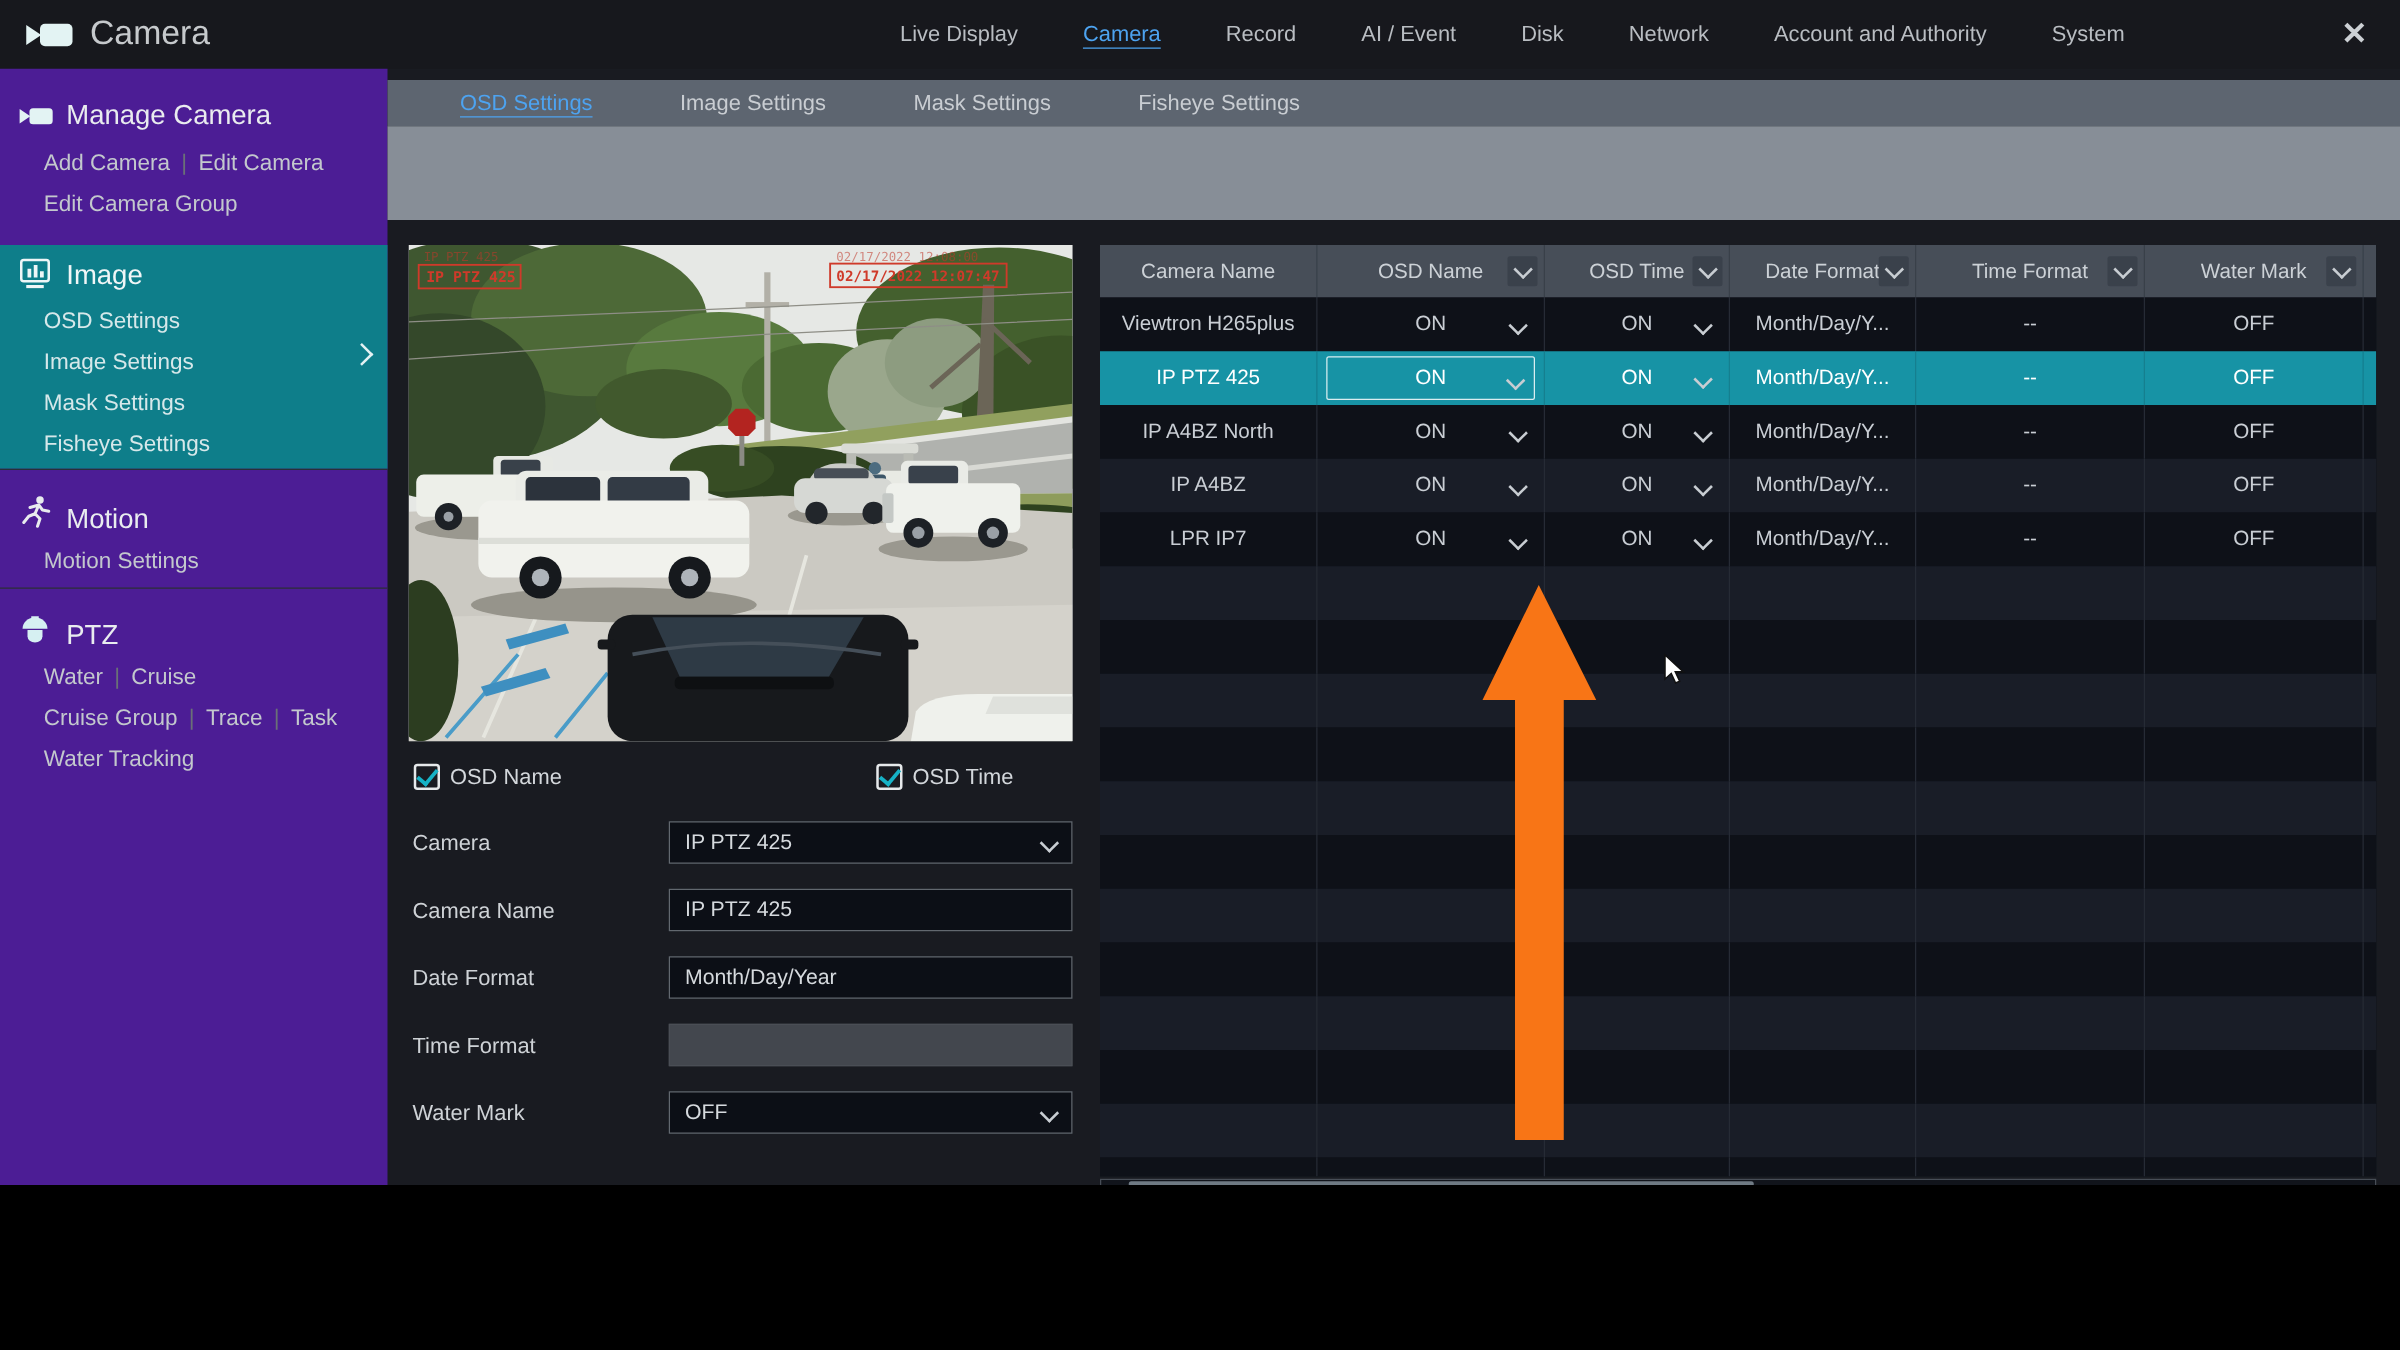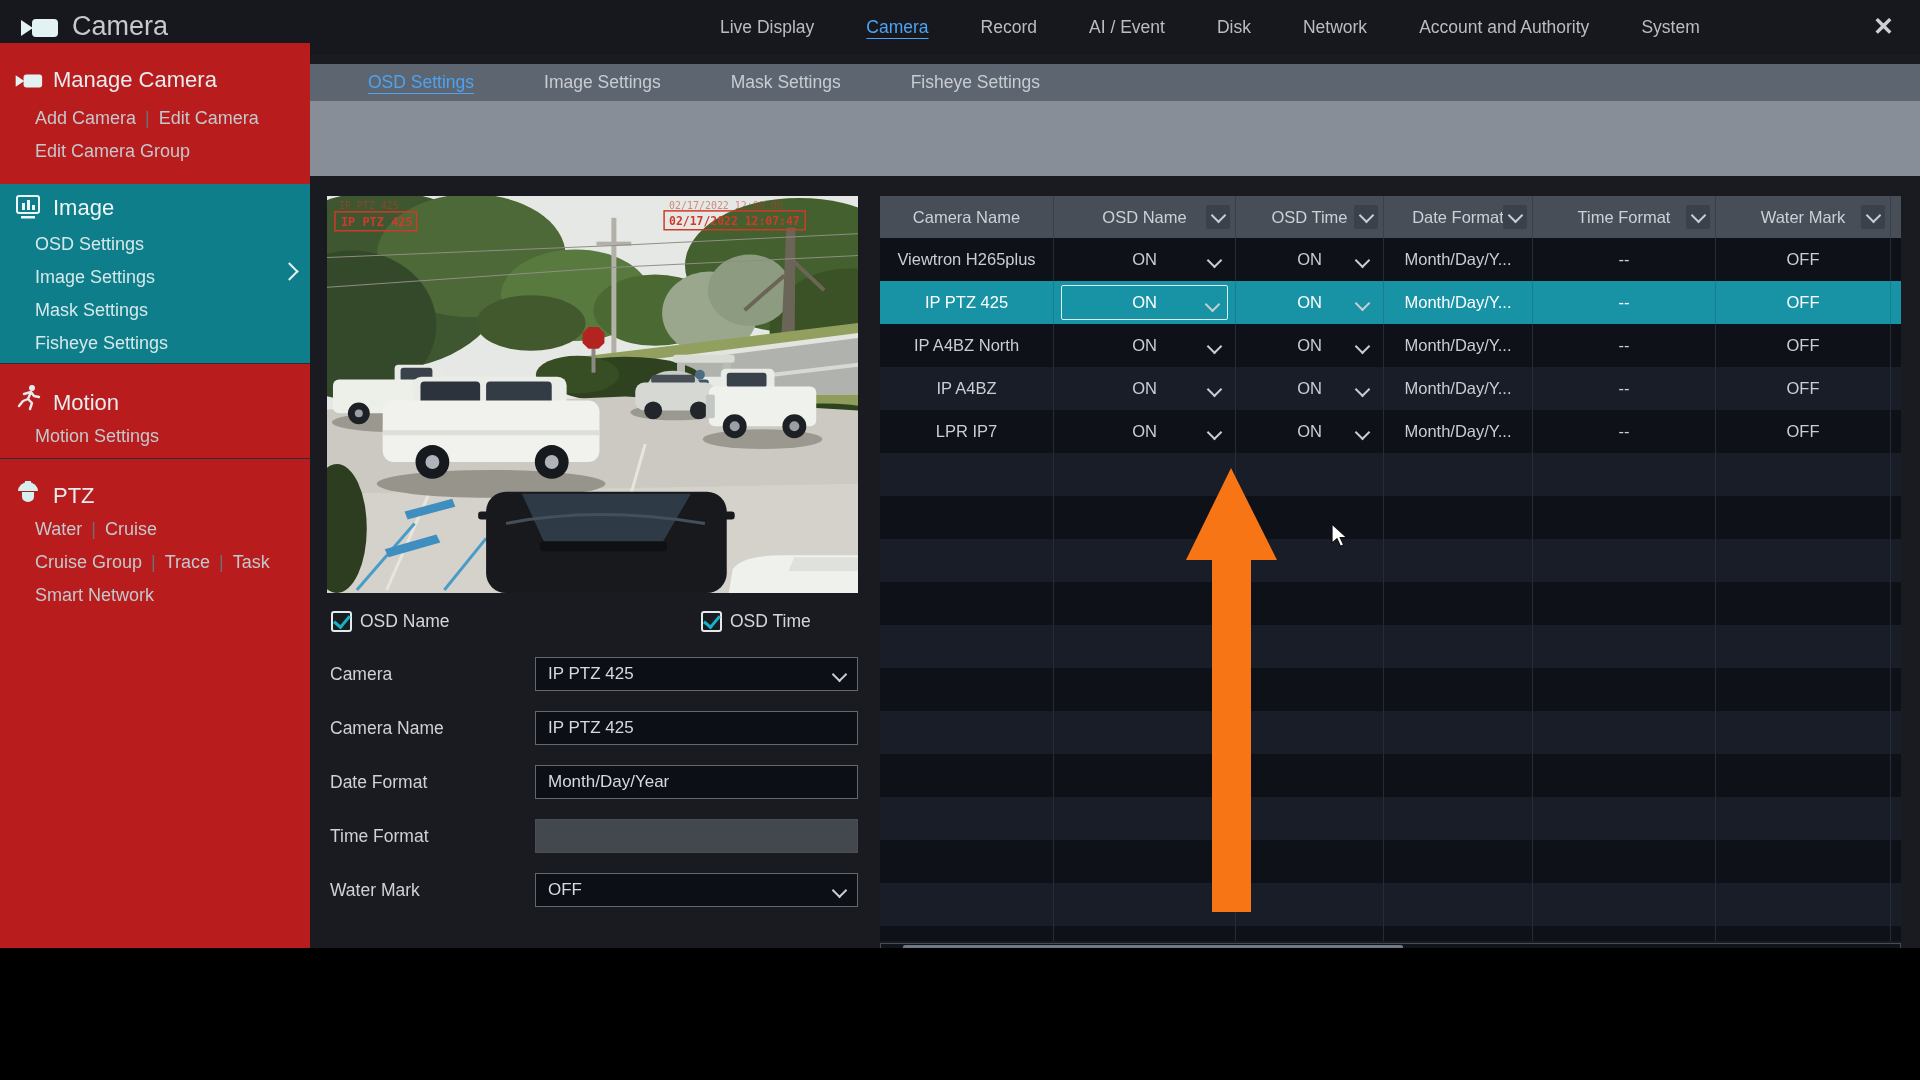--- a/index.html
+++ b/index.html
@@ -9,21 +9,21 @@
   
   .topbar{position:absolute;left:0;top:0;width:1920px;height:55px;background:#17181d;}
   .app-icon{position:absolute;left:20px;top:14px;}
   .app-title{position:absolute;left:72px;top:11px;font-size:27px;color:#c6c9cc;}
   .nav{position:absolute;left:720px;top:0;height:55px;display:flex;align-items:center;gap:52px;}
   .nav-item{font-size:17.5px;color:#b9bdc2;cursor:default;white-space:nowrap;}
   .nav-item.active{color:#4da3f0;text-decoration:underline;text-underline-offset:5px;}
   .close-btn{position:absolute;right:26px;top:12px;font-size:25px;color:#ccd0d4;font-weight:bold;}
 
   
-  .sidebar{position:absolute;left:0;top:43px;width:310px;height:1025px;background:#b91c1c;}
+  .sidebar{position:absolute;left:0;top:55px;width:310px;height:1025px;background:#4c1d95;}
   .teal-block{position:absolute;left:0;top:141px;width:310px;height:179px;background:#0e7e8a;}
   .sb-title{position:absolute;left:53px;font-size:22px;color:#e9ecef;line-height:30px;}
   .sb-item{position:absolute;left:35px;font-size:18px;color:#c3c8cd;line-height:26px;white-space:nowrap;}
   .teal-block .sb-item{color:#d6e8ea;}
   .teal-block .sb-title{color:#f0f6f7;}
   .sb-sep::after{content:"|";color:#6a7077;margin:0 9px;}
   .sb-divider{position:absolute;left:0;width:310px;height:1px;background:#2b2f37;}
   .sb-icon{position:absolute;left:15px;}
   .chev{display:inline-block;width:9px;height:9px;border-right:2px solid #c8cdd2;border-bottom:2px solid #c8cdd2;transform:rotate(45deg);}
   .chev-right{position:absolute;right:14px;top:222px;width:11px;height:11px;border-color:#e4f2f3;transform:rotate(-45deg);}
@@ -143,21 +143,21 @@
       <path d="M7 13 h12 v5 a6 5 0 0 1 -12 0 z" fill="#d6f0f2"></path>
       <rect x="10" y="2" width="6" height="3" fill="#d6f0f2"></rect>
     </svg>
     <div class="sb-title" style="top:438px">PTZ</div>
     <div class="sb-item" style="top:473px">
       <span>Water</span><span class="sb-sep"></span><span>Cruise</span>
     </div>
     <div class="sb-item" style="top:506px">
       <span>Cruise Group</span><span class="sb-sep"></span><span>Trace</span><span class="sb-sep"></span><span>Task</span>
     </div>
-    <div class="sb-item" style="top:539px">Smart Network</div>
+    <div class="sb-item" style="top:539px">Water Tracking</div>
   </div>
 
   <div class="tabbar">
     <span class="tab active">OSD Settings</span>
     <span class="tab">Image Settings</span>
     <span class="tab">Mask Settings</span>
     <span class="tab">Fisheye Settings</span>
   </div>
   <div class="substrip"></div>
 

